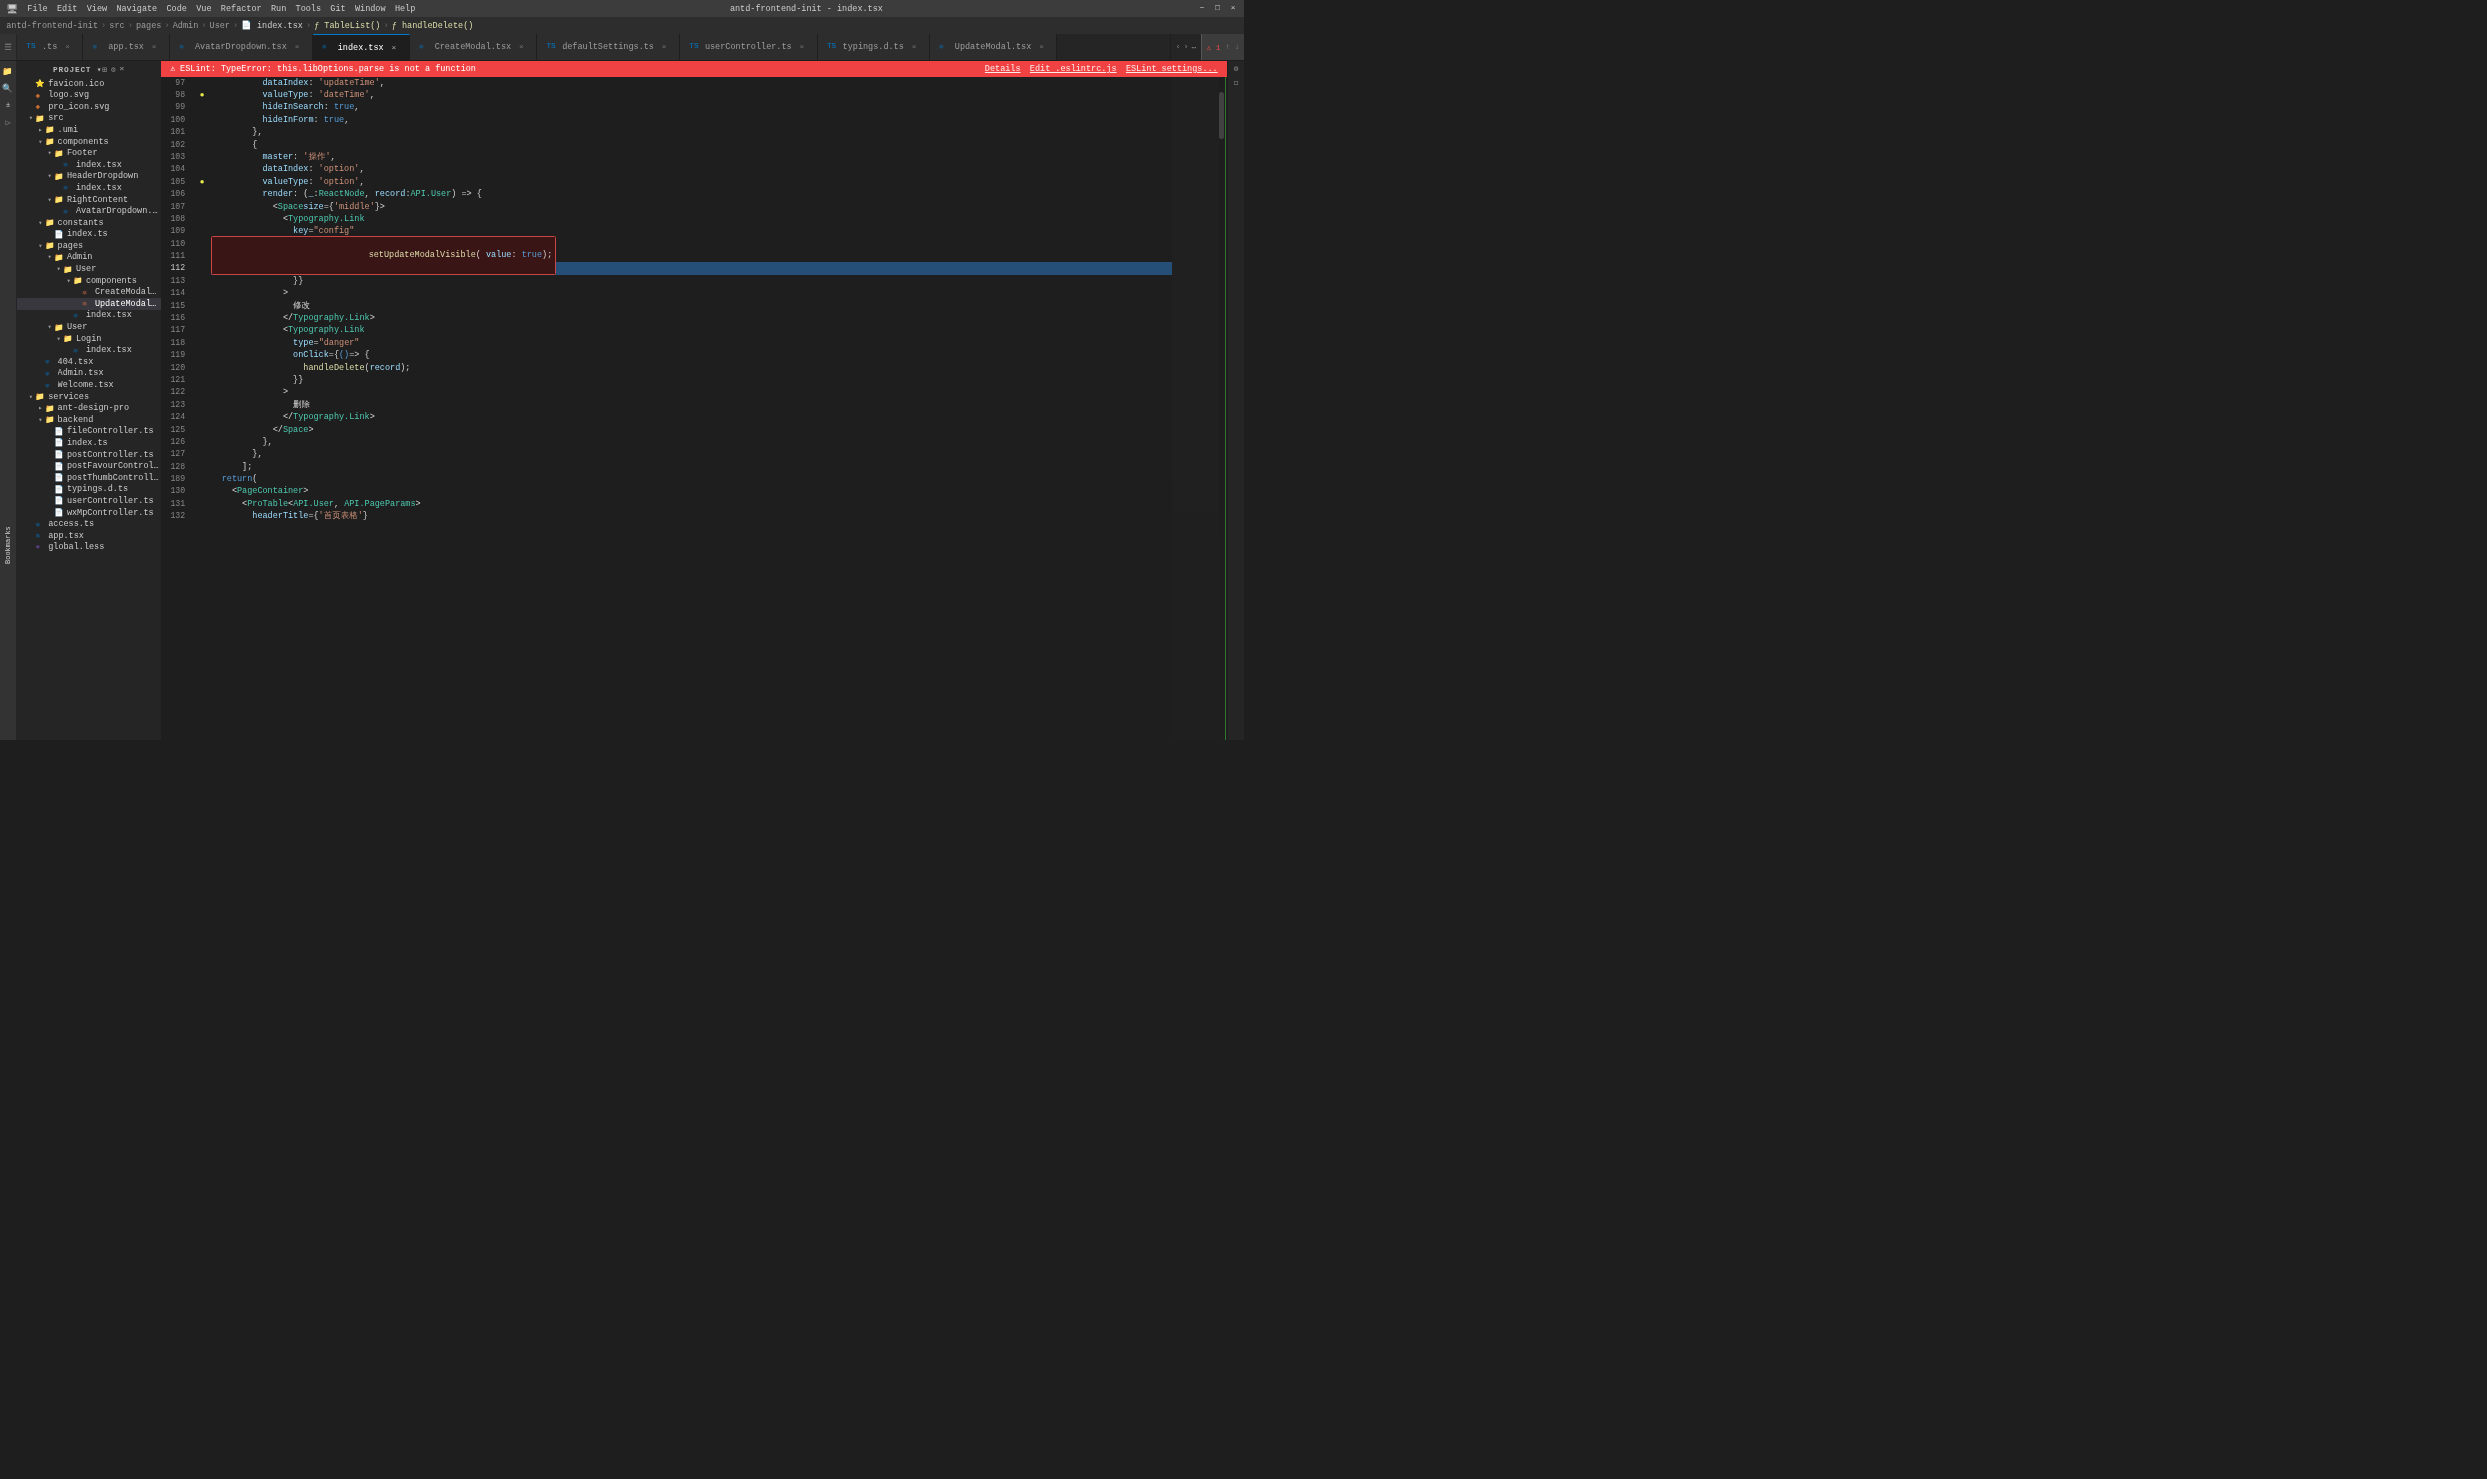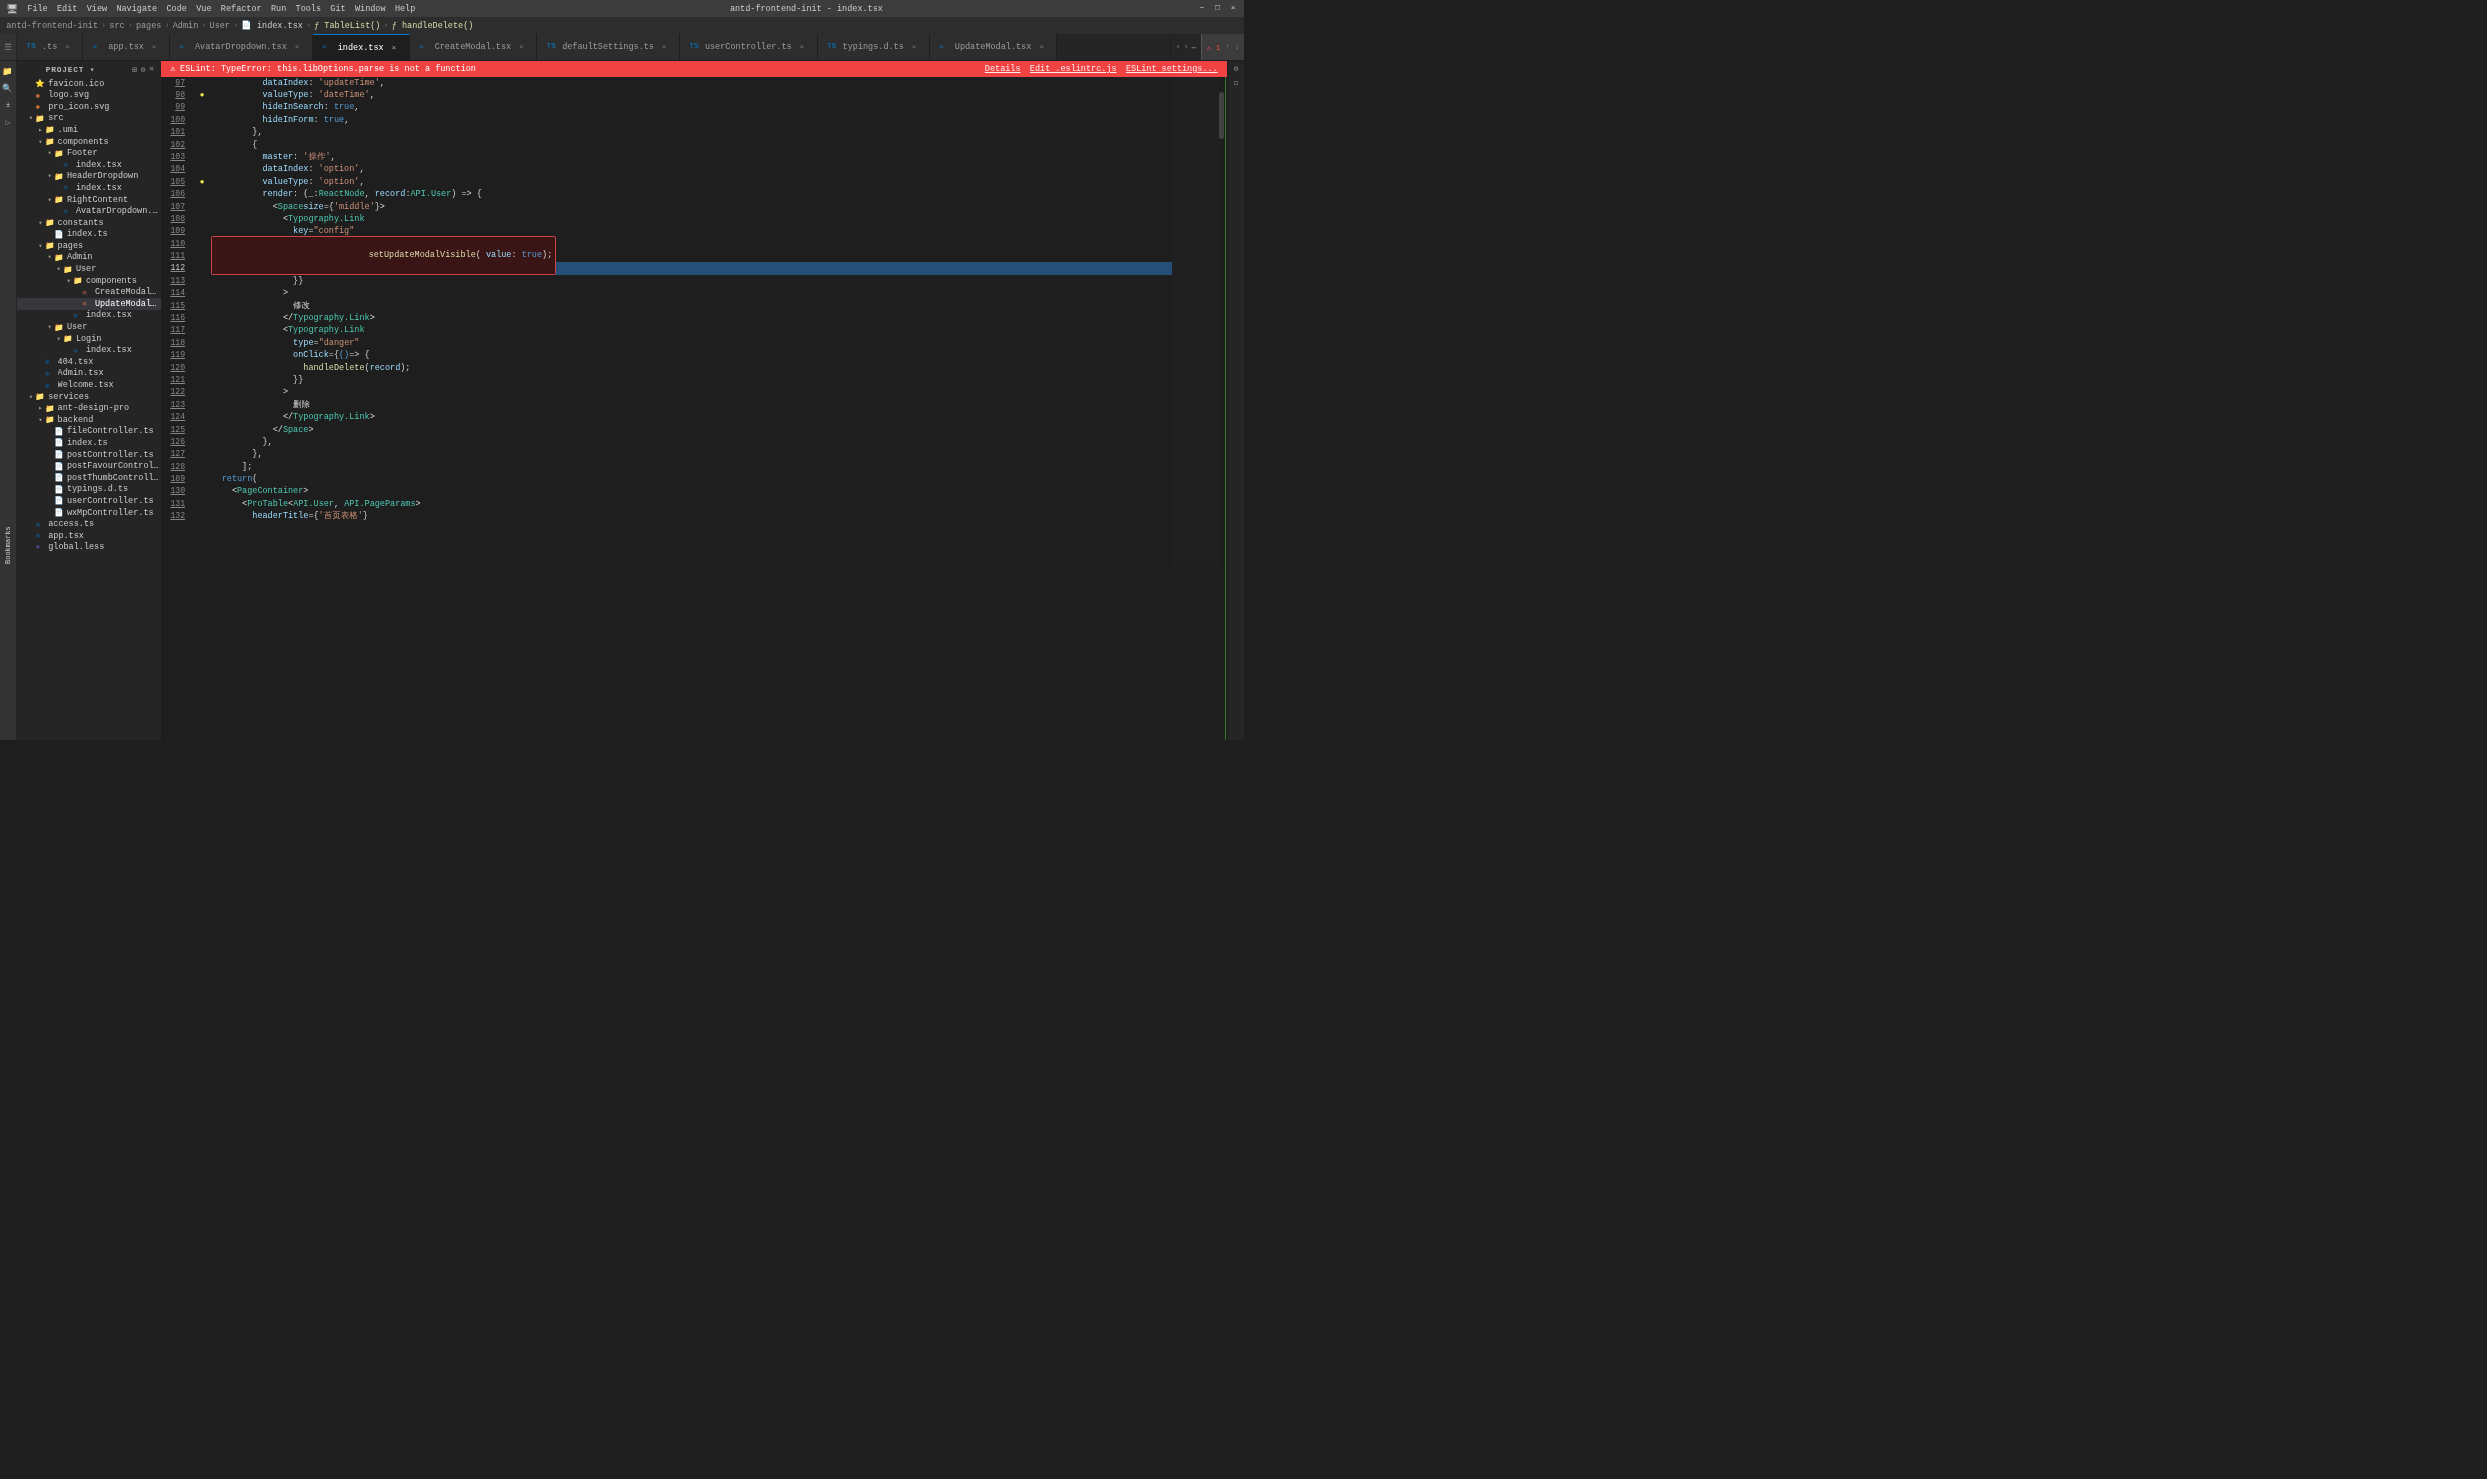--- a/index.html
+++ b/index.html
@@ -107,22 +107,21 @@
 
     .sidebar-header {
       padding: 3.9px 6.2px;
       font-size: 7.8px;
       font-weight: bold;
       color: #bbb;
       text-transform: uppercase;
       letter-spacing: 0.8px;
       display: flex;
       align-items: center;
-      justify-content: flex-end;
-      gap: 37px;
+      justify-content: center;
     }
 
     .tree-item {
       display: flex;
       align-items: center;
       padding: 0.8px 0;
       cursor: pointer;
       color: #ccc;
       white-space: nowrap;
       overflow: hidden;
@@ -168,21 +167,20 @@
     .line-numbers {
       width: 35px;
       background: #1e1e1e;
       color: #858585;
       font-size: 8.5px;
       line-height: 12.4px;
       padding: 0 6.2px 0 0;
       user-select: none;
       overflow: hidden;
       flex-shrink: 0;
-      text-decoration: underline;
     }
     .line-num {
       height: 12.4px;
       display: flex;
       align-items: center;
       justify-content: flex-end;
       padding-right: 4.7px;
       font-size: 8.2px;
     }
     .line-num.active { color: #c6c6c6; }

